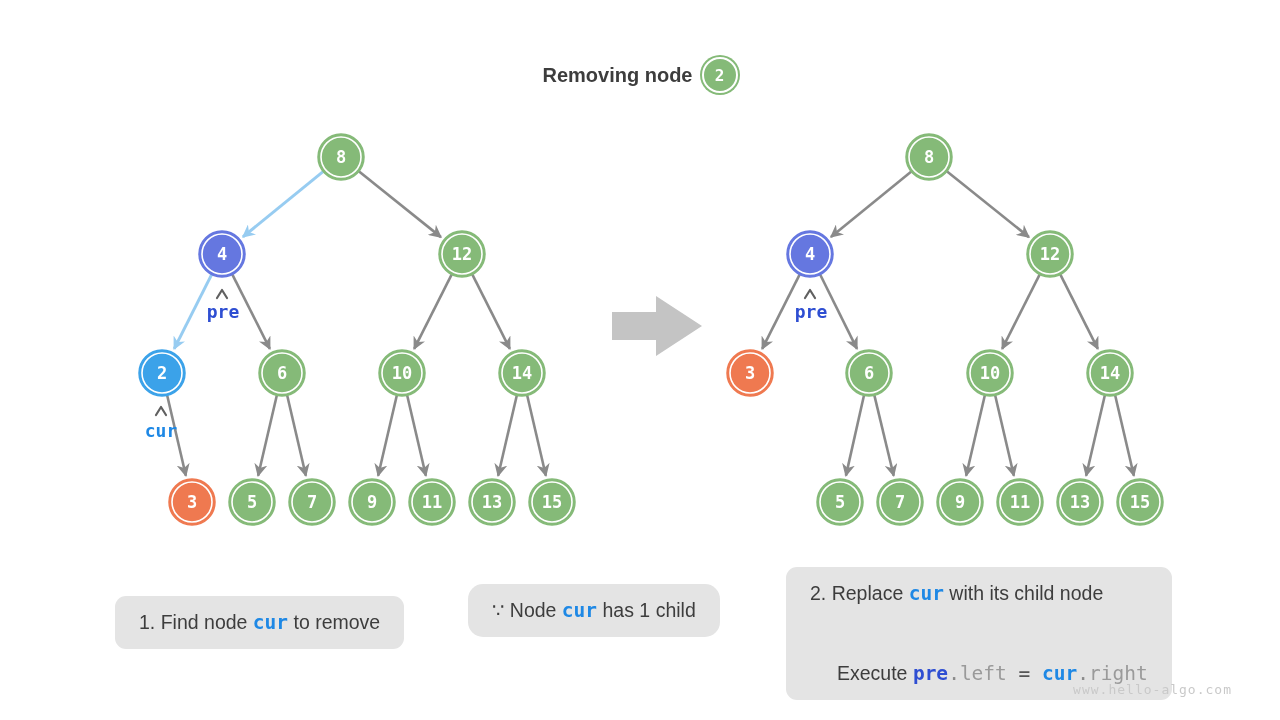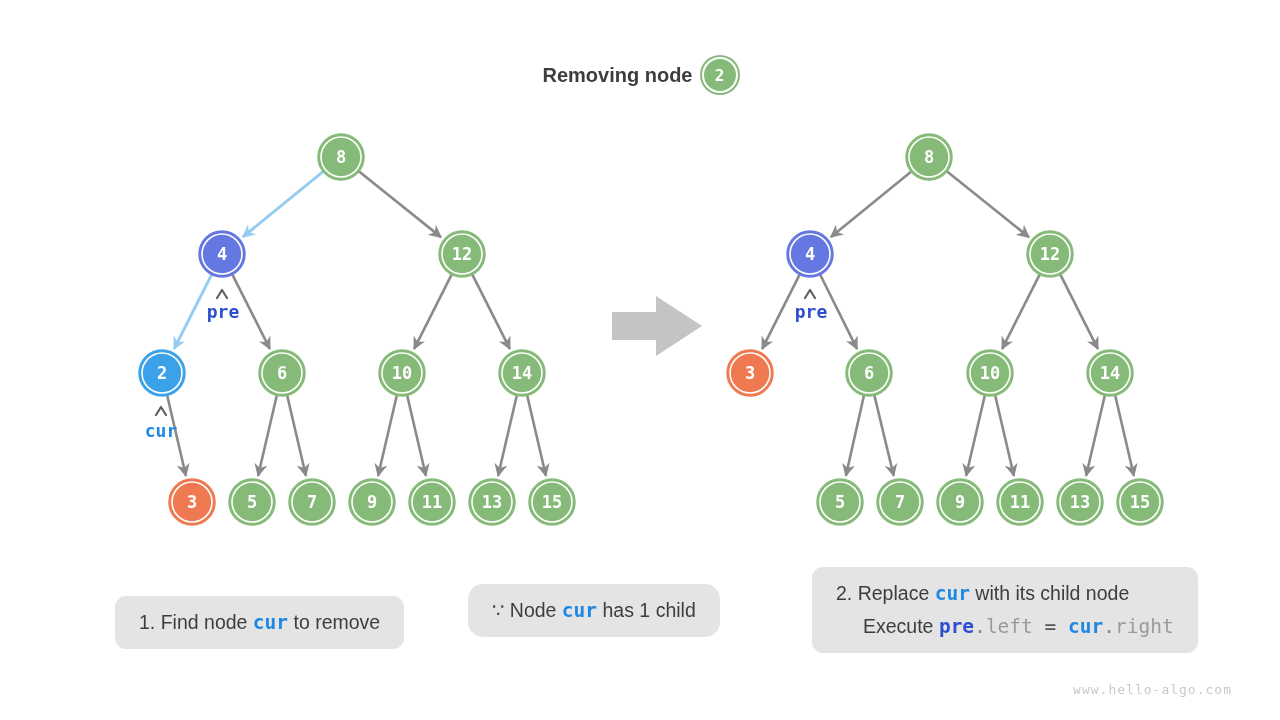--- a/index.html
+++ b/index.html
@@ -16,21 +16,21 @@
 
   
   svg.diagram{position:absolute;left:0;top:0;}
   .node-value{font:700 17px "DejaVu Sans Mono",monospace;fill:#ffffff;}
   .ptr-label{font:700 18px "DejaVu Sans Mono",monospace;}
 
   
   .cap{position:absolute;background:#e4e4e4;border-radius:11px;padding:10px 24px;
        font-size:19.5px;color:#3d3d3d;white-space:nowrap;}
   .cap .line{line-height:33px;}
-  .cap .line.indent{padding-left:27px;}
+  .cap .line.indent{padding-left:27px;margin-top:47px;}
   .s-cur{color:#1E88E5;font-weight:700;font-family:"DejaVu Sans Mono",monospace;}
   .s-pre{color:#2E4ED2;font-weight:700;font-family:"DejaVu Sans Mono",monospace;}
   .s-code{color:#9a9a9a;font-family:"DejaVu Sans Mono",monospace;}
   .s-dot{color:#8a8a8a;font-family:"DejaVu Sans Mono",monospace;}
   .s-eq{color:#555555;font-family:"DejaVu Sans Mono",monospace;}
 
   .watermark{position:absolute;right:48px;bottom:23px;color:#c9c9c9;
              font:13px "DejaVu Sans Mono",monospace;letter-spacing:1px;text-align:center;}
 </style>
 </head>
@@ -225,20 +225,20 @@
       </g>
     </svg>
 
   <div id="captions">
       <div class="cap" style="left: 115px; top: 584px; margin-top: 12px;">
         <div class="line"><span>1. Find node </span><span class="s-cur">cur</span><span> to remove</span></div>
       </div>
       <div class="cap" style="left: 468px; top: 584px; border-radius: 15px;">
         <div class="line"><span>∵ Node </span><span class="s-cur">cur</span><span> has 1 child</span></div>
       </div>
-      <div class="cap" style="left: 812px; top: 567px;">
+      <div class="cap" style="left: 786px; top: 567px;">
         <div class="line"><span>2. Replace </span><span class="s-cur">cur</span><span> with its child node</span></div>
         <div class="line indent"><span>Execute </span><span class="s-pre">pre</span><span class="s-dot">.</span><span class="s-code">left</span><span class="s-eq"> = </span><span class="s-cur">cur</span><span class="s-dot">.</span><span class="s-code">right</span></div>
       </div>
     </div>
 
   <div class="watermark">www.hello-algo.com</div>
 </div>
 
 </body></html>

